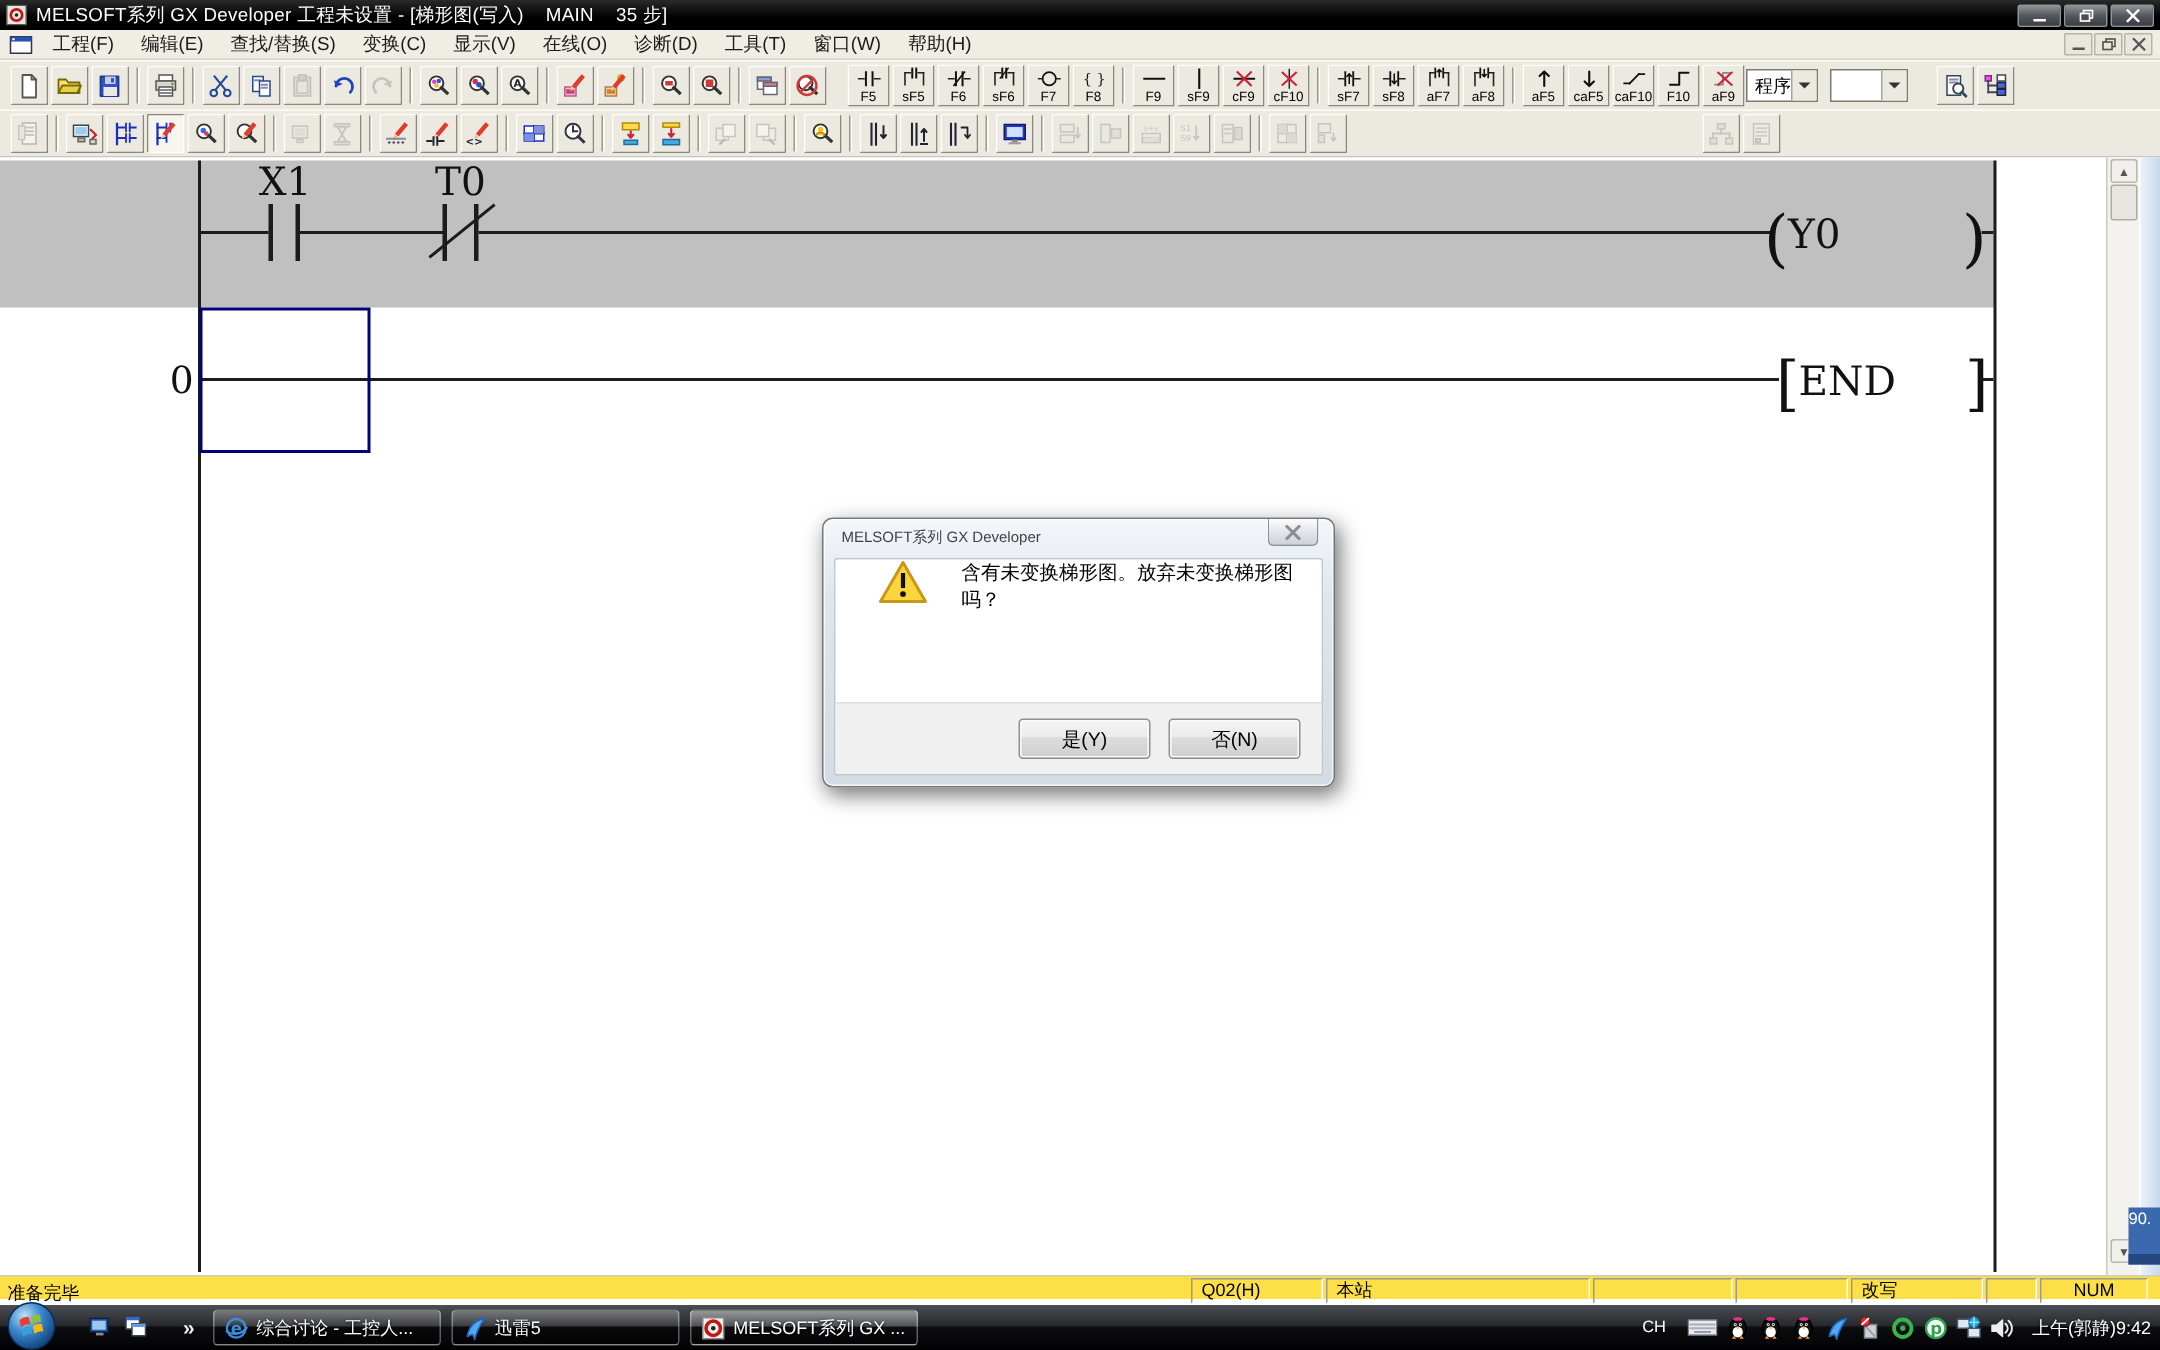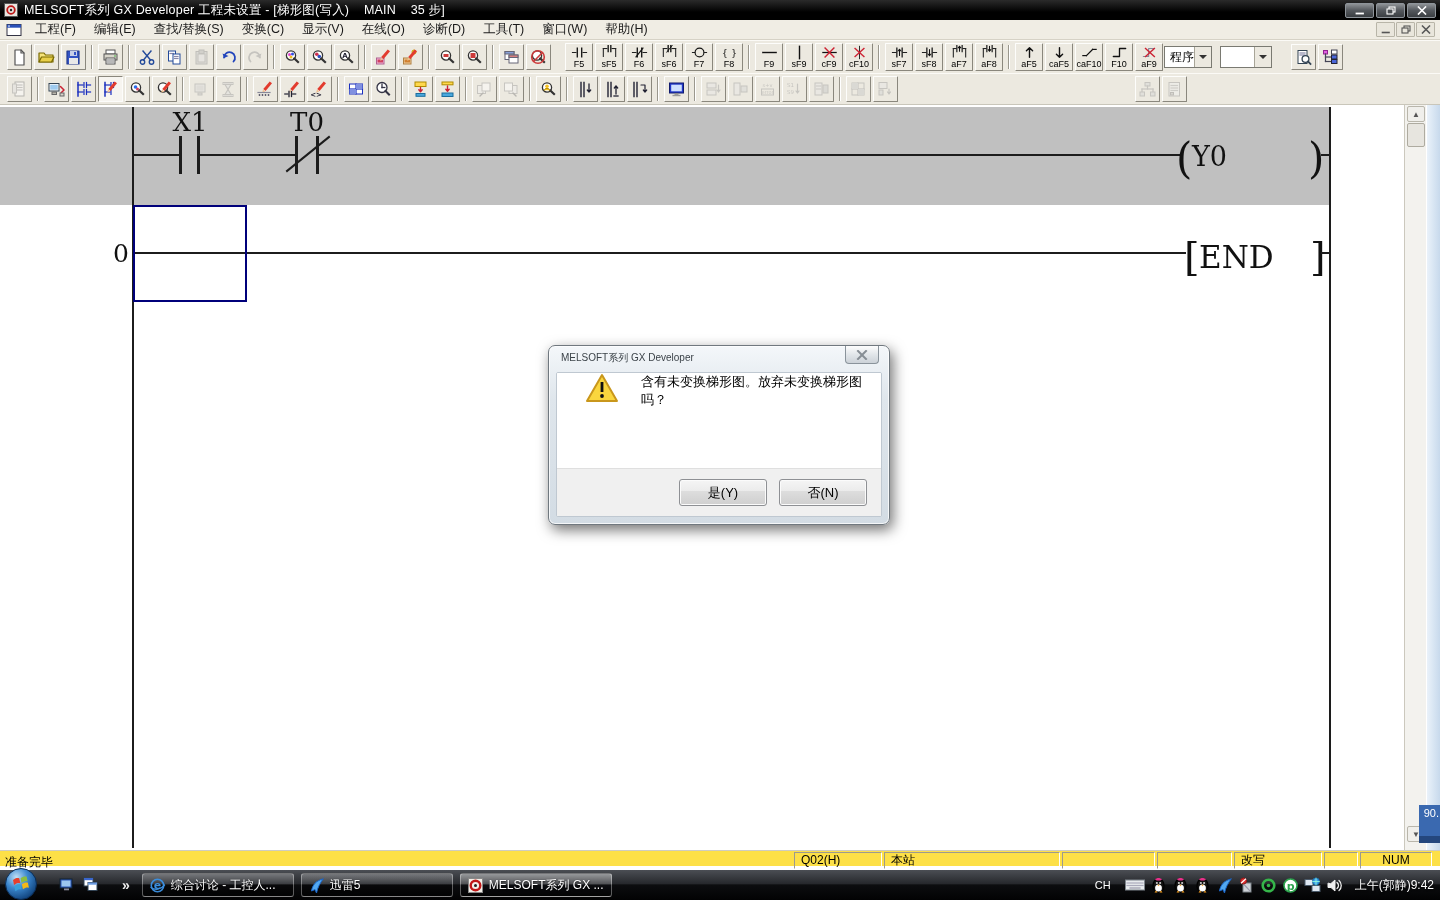--- a/index.html
+++ b/index.html
@@ -48,21 +48,21 @@
   .vbar{position:absolute;width:3px;height:38px;top:31px;background:#1c1c1c}
   .ladser{position:absolute;font-family:"DejaVu Serif","Liberation Serif",serif;color:#111}
   .lbl{font-size:26px;width:60px;text-align:center;top:2px}
   .paren{font-size:42px;top:29px;font-weight:200}
   .nctick{position:absolute;width:56px;height:2px;background:#1c1c1c;top:154px;transform:rotate(-39deg)}
   .cursorbox{position:absolute;left:133px;top:100px;width:114px;height:97px;border:2px solid #00007a;background:transparent}
   .vscroll{position:absolute;left:1404px;top:0;width:22px;height:745px;background:#f3f2ee;border-left:1px solid #cbc8bd}
   .sbtn{position:absolute;left:2px;width:18px;height:16px;background:#f0efeb;border:1px solid #b9b6ab;border-radius:2px;display:flex;align-items:center;justify-content:center;font-size:8px;color:#555}
   .sthumb{position:absolute;left:2px;top:18px;width:18px;height:24px;background:#e7e5df;border:1px solid #aeaba0;border-radius:2px}
   .rightstrip{position:absolute;left:1427px;top:0;width:13px;height:745px;background:linear-gradient(90deg,#eaf2fa,#c7d9ec)}
-  .scrolltip{position:absolute;left:1419px;top:700px;width:21px;height:38px;background:#3a69b0;border-bottom:7px solid #24477e;color:#fff;font-size:11px;text-align:right;padding:2px 1px 0 0;z-index:5}
+  .scrolltip{position:absolute;left:1419px;top:700px;width:21px;height:38px;background:#3a69b0;border-bottom:7px solid #24477e;color:#fff;font-size:11px;padding:2px 1px 0 0;z-index:5}
 
   
   .dialog{position:absolute;left:548px;top:345px;width:342px;height:180px;z-index:50;border:1px solid #70787f;border-radius:7px;background:linear-gradient(#f4f7fa,#dfe6ec 30%,#d3dce4);box-shadow:3px 5px 14px rgba(0,0,0,.55), inset 0 0 0 1px rgba(255,255,255,.75)}
   .dlg-title{position:absolute;left:12px;top:5px;font-size:10px;color:#3c4349}
   .dlg-close{position:absolute;right:10px;top:0;width:34px;height:18px;background:linear-gradient(#fdfdfd,#e2e6ea 50%,#ccd2d8);border:1px solid #8a939b;border-top:none;border-radius:0 0 4px 4px;display:flex;align-items:center;justify-content:center}
   .dlg-body{position:absolute;left:7px;right:7px;top:26px;bottom:7px;background:#fff;border:1px solid #bfc8d1;border-radius:2px;overflow:hidden}
   .dlg-msgrow{position:absolute;left:0;right:0;top:0;height:90px;background:#fff;display:flex;padding:0 18px 0 28px}
   .dlg-msg{font-size:13px;margin-left:22px;color:#000}
   .dlg-footer{position:absolute;left:0;right:0;bottom:0;height:48px;background:#f0f0f0;border-top:1px solid #dfdfdf;display:flex;align-items:center;justify-content:flex-end;gap:12px;padding-right:14px}
   .dlg-btn{width:88px;height:27px;font-size:13px;display:flex;align-items:center;justify-content:center;background:linear-gradient(#f5f5f5,#ebebeb 45%,#dddddd 46%,#cfcfcf);border:1px solid #8e9094;border-radius:3px;box-shadow:inset 0 0 0 1px #fbfbfb}
@@ -816,21 +816,21 @@
   <div class="ladser lbl" style="left:277px">T0</div>
   <div class="wire" style="left:319px;top:49px;width:864px"></div>
   <div class="ladser paren" style="left:1176px">(</div>
   <div class="ladser" style="left:1192px;top:36px;font-size:27px">Y0</div>
   <div class="ladser paren" style="left:1308px">)</div>
   <div class="wire" style="left:1321px;top:49px;width:8px"></div>
 
   <div class="ladser" style="left:103px;top:134px;font-size:25px;width:26px;text-align:right">0</div>
   <div class="wire" style="left:133px;top:147px;width:1053px"></div>
   <div class="ladser" style="left:1184px;top:128px;font-size:40px">[</div>
-  <div class="ladser" style="left:1199px;top:134px;font-size:31px">END</div>
+  <div class="ladser" style="left:1199px;top:134px;font-size:27px">END</div>
   <div class="ladser" style="left:1310px;top:128px;font-size:40px">]</div>
   <div class="wire" style="left:1321px;top:147px;width:8px"></div>
 
   <div class="cursorbox"></div>
 
   <div class="vscroll">
     <div class="sbtn" style="top:1px">▲</div>
     <div class="sthumb"></div>
     <div class="sbtn" style="top:721px">▼</div>
   </div>

